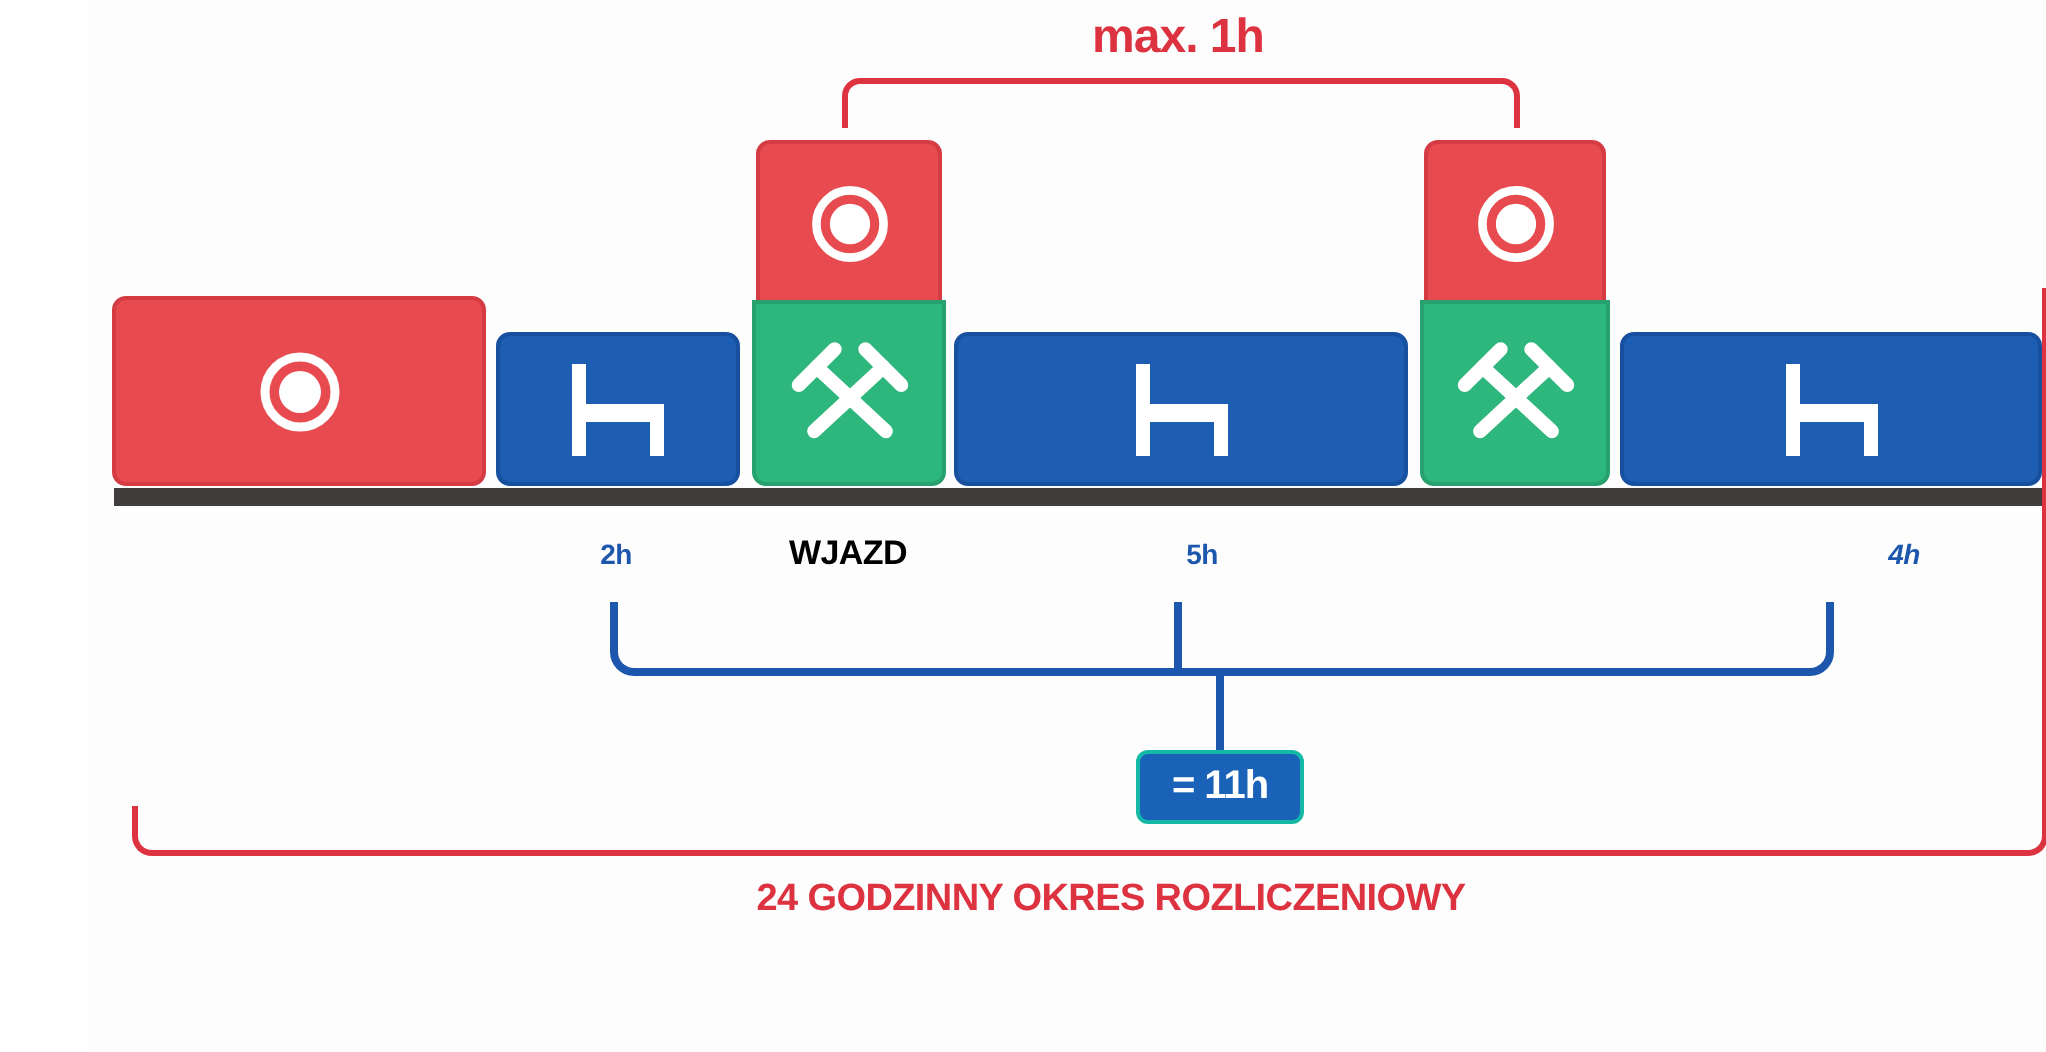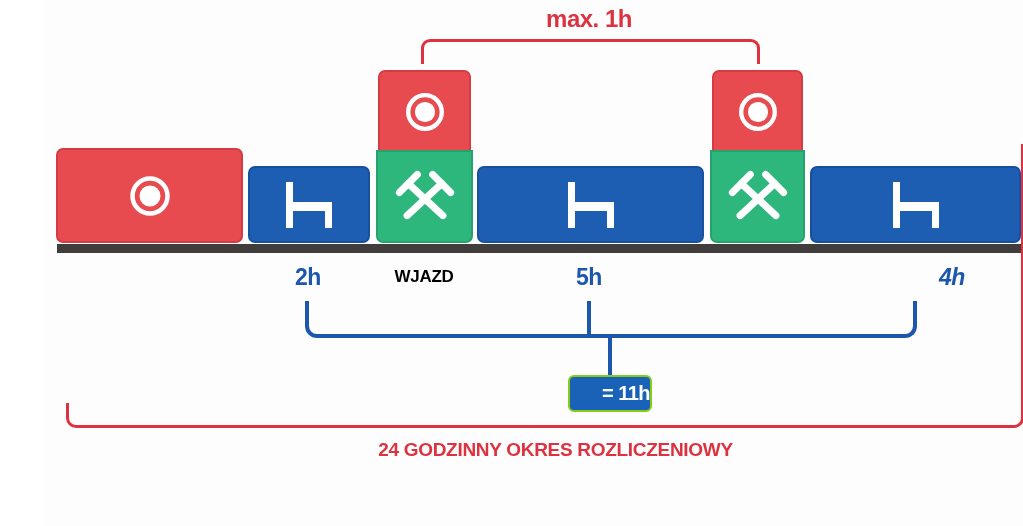--- a/index.html
+++ b/index.html
@@ -55,43 +55,43 @@
     border-left:3px solid #dd3240;
     border-right:3px solid #dd3240;
     border-radius:9px 9px 0 0;
   }
 
   
   .tl-label {
     top:265px; height:24px; line-height:24px;
     text-align:center; font-weight:bold; letter-spacing:-0.3px;
   }
-  .tl-label.blue { color:#1d57ad; font-size:23px; width:70px;text-align:center; }
+  .tl-label.blue { color:#1d57ad; font-size:14px; width:70px;text-align:center; }
   .tl-label.red  { color:#000000; font-size:17px; width:110px; }
   .lab-2h    { left:229px; }
   .lab-wjazd { left:325px; }
-  .lab-5h    { left:510px; }
+  .lab-5h    { left:522px; }
   .lab-zjazd { left:659px; }
   .lab-4h    { left:873px;font-style:italic; }
 
   
   .blue-bracket {
     left:261px; top:301px; width:612px; height:37px;
     border-left:4px solid #1d57ad;
     border-right:4px solid #1d57ad;
     border-bottom:4px solid #1d57ad;
     border-radius:0 0 12px 12px;
   }
   .blue-mid-tick { left:543px; top:301px; width:4px; height:37px; background:#1d57ad; }
   .blue-drop     { left:564px; top:336px; width:4px; height:41px; background:#1d57ad; }
   .sum-box {
     left:524px; top:375px; width:84px; height:37px;
-    background:#1a62b8; border:2px solid #84cc16; border-radius:6px;
+    background:#1a62b8; border:2px solid #14b8a6; border-radius:6px;
     color:#ffffff; font-size:20px; font-weight:bold;
-    text-align:right; line-height:33px; letter-spacing:-0.5px;
+    text-align:center; line-height:33px; letter-spacing:-0.5px;
   }
 
   
   .red-endline { left:977px; top:144px; width:3px; height:268px; background:#dd3240; }
   .red-bracket {
     left:22px; top:403px; width:958px; height:25px;
     border-left:3px solid #dd3240;
     border-right:3px solid #dd3240;
     border-bottom:3px solid #dd3240;
     border-radius:0 0 10px 10px;

